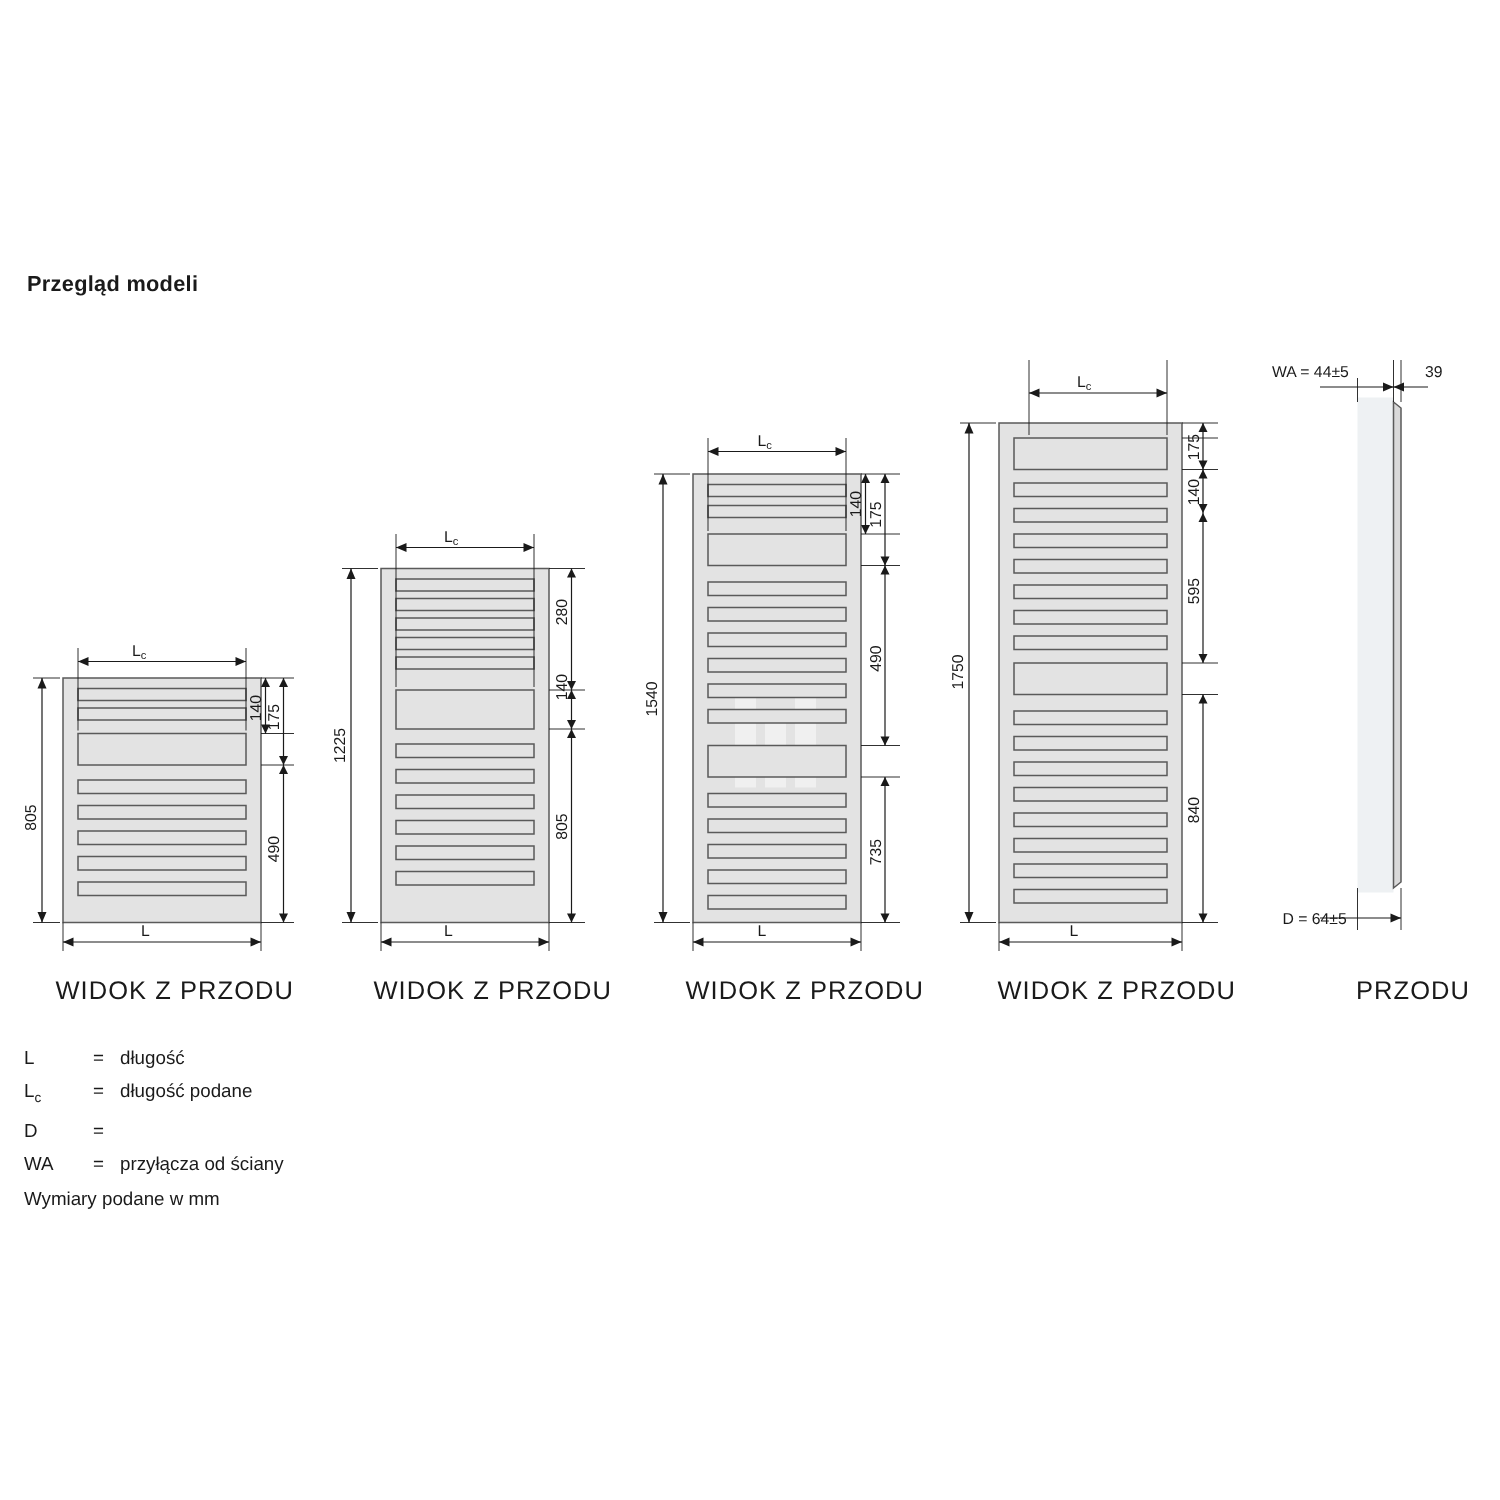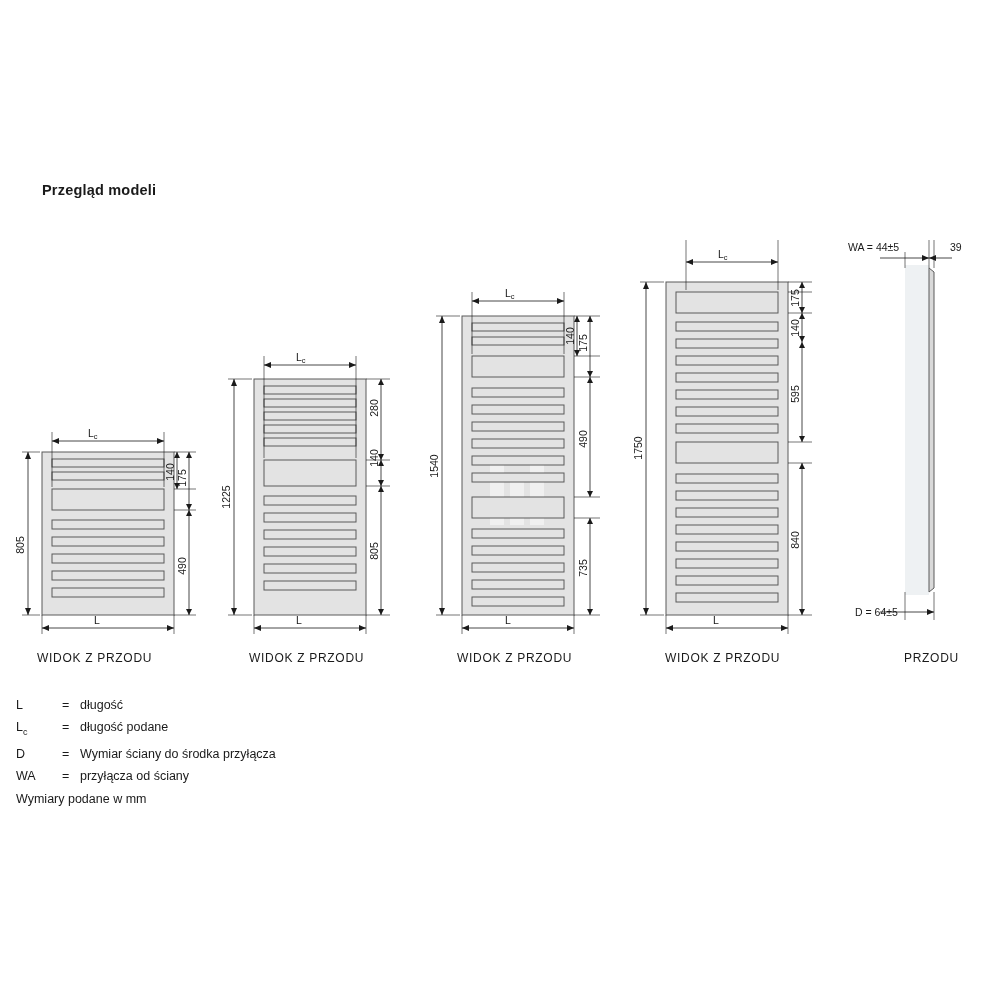--- a/index.html
+++ b/index.html
@@ -11,21 +11,20 @@
     position:relative;
     overflow:hidden;
   }
 
   .title{
     position:absolute;
     left:18px; top:182px;
     font-size:14.5px;
     font-weight:bold;
     letter-spacing:0.2px;
-    margin-left:24px;
   }
 
   .stage{position:absolute;left:0;top:0;width:1000px;height:1000px;}
 
   
   .legend{
     position:absolute;
     left:16px; top:694px;
     font-size:12.5px;
     line-height:22px;
@@ -37,21 +36,21 @@
   .sub{font-size:9px;vertical-align:sub;}
   .units{
     position:absolute;
     left:16px; top:792px;
     font-size:12.5px;
   }
 
   
   .caption{
     position:absolute;
-    font-size:12px;
+    font-size:17px;
     letter-spacing:0.7px;
     white-space:nowrap;
   }
 
   svg{display:block;}
   .rad-body{fill:#e3e3e3;stroke:#5a5a5a;stroke-width:1;}
   .rad-bar{fill:#e3e3e3;stroke:#5a5a5a;stroke-width:1;}
   .dim{stroke:#1a1a1a;stroke-width:0.8;}
   .ext{stroke:#1a1a1a;stroke-width:0.6;}
   .dimtext{font-family:"Liberation Sans",sans-serif;font-size:10.5px;fill:#1a1a1a;}
@@ -357,21 +356,20 @@
     <span class="legend-txt">długość</span>
   </div>
   <div class="legend-row">
     <span class="legend-sym"><span>L</span><span class="sub">c</span></span>
     <span class="legend-eq">=</span>
     <span class="legend-txt">długość podane</span>
   </div>
   <div class="legend-row">
     <span class="legend-sym"><span>D</span></span>
     <span class="legend-eq">=</span>
-    <span class="legend-txt">Wymiar ściany do środka przyłącza</span>
   </div>
   <div class="legend-row">
     <span class="legend-sym"><span>WA</span></span>
     <span class="legend-eq">=</span>
     <span class="legend-txt">przyłącza od ściany</span>
   </div>
 </div>
 
 <div class="units">Wymiary podane w mm</div>
 

